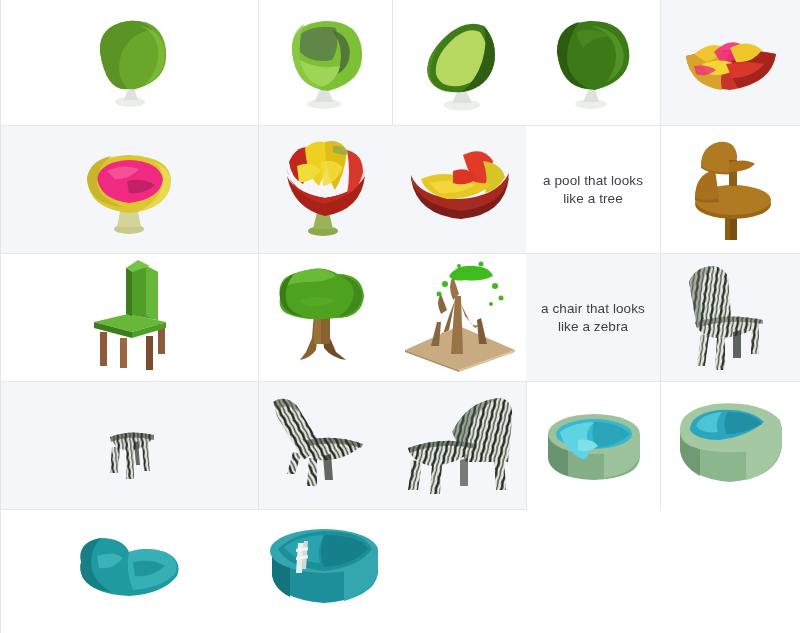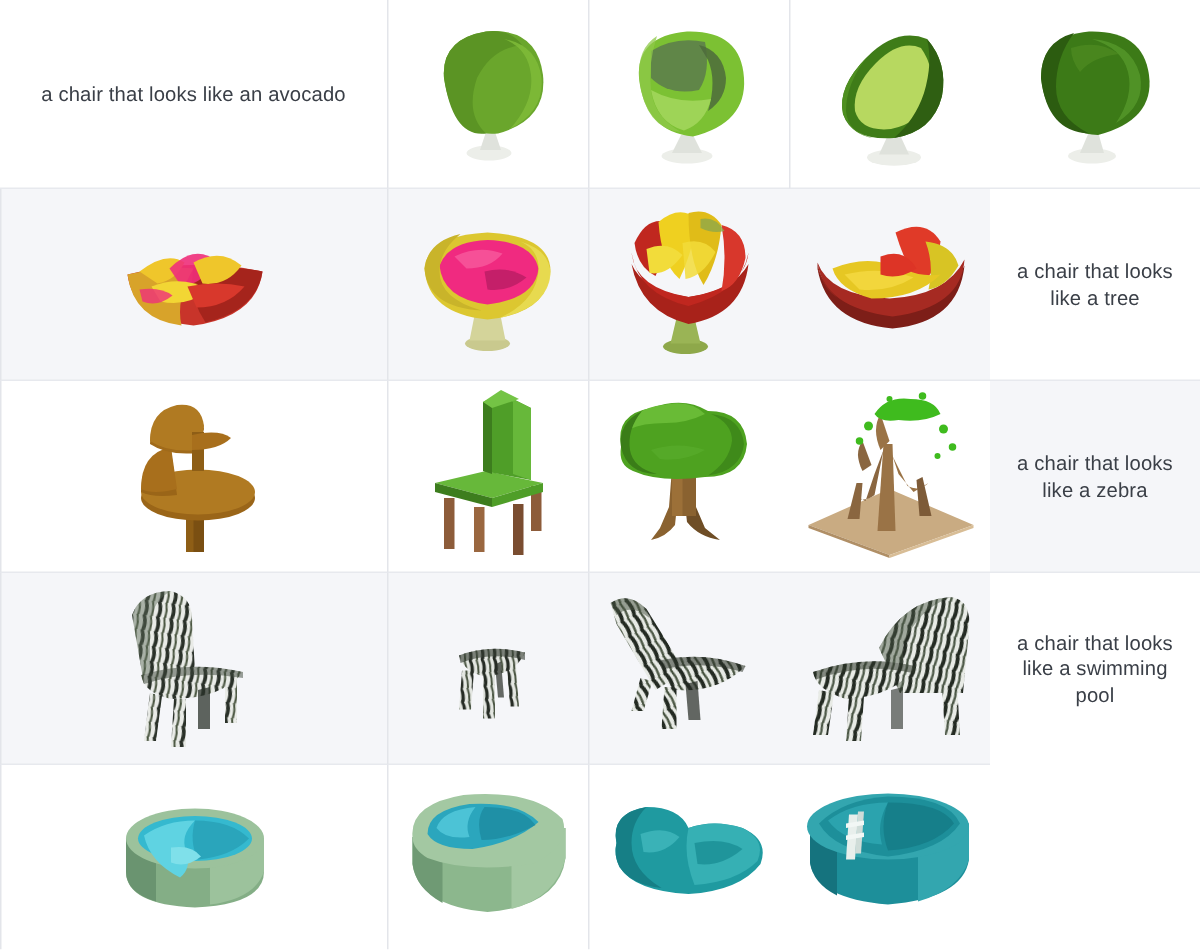--- a/index.html
+++ b/index.html
@@ -36,23 +36,20 @@
     width:100%;height:100%;
     display:flex;align-items:center;justify-content:center;
   }
   .stage svg{display:block;}
 </style>
 </head>
 <body>
 
 <div id="grid">
 
-  <div class="cell prompt">
-    <span>a chair that looks like an avocado</span>
-  </div>
   <div class="cell vdiv">
     <div class="stage">
       <svg width="120" height="110" viewBox="0 0 120 110">
         <ellipse cx="60" cy="94" rx="15" ry="5" fill="#eceee9"></ellipse>
         <path d="M58 80 L54 92 L68 92 L64 80 Z" fill="#dfe2dc"></path>
         <path d="M30 44 Q28 18 58 13 Q92 10 96 42 Q99 72 66 81 Q36 84 30 44 Z" fill="#6aa62c"></path>
         <path d="M30 44 Q28 18 58 13 Q74 11 82 22 Q62 24 52 44 Q44 68 58 81 Q36 84 30 44 Z" fill="#5b9424"></path>
         <path d="M70 18 Q92 22 95 44 Q97 66 74 78 Q90 60 88 42 Q86 24 70 18 Z" fill="#7fbb38" opacity=".85"></path>
       </svg>
     </div>
@@ -150,21 +147,21 @@
         <path d="M86 26 Q104 28 108 42 Q100 56 88 58 Q92 42 86 26 Z" fill="#d8c424"></path>
         <path d="M24 44 Q48 34 70 44 Q84 50 96 48 Q80 64 50 64 Q28 58 24 44 Z" fill="#e6c723"></path>
         <path d="M32 48 Q56 42 78 50 Q62 60 42 58 Z" fill="#f2d63c"></path>
         <path d="M56 36 Q72 30 80 44 Q68 52 56 48 Z" fill="#dd3426"></path>
         <path d="M14 40 Q16 54 28 64 Q18 58 14 44 Z" fill="#92251d"></path>
       </svg>
     </div>
   </div>
 
   <div class="cell prompt">
-    <span>a chair that looks like a tree</span>
+    <span>a pool that looks like a tree</span>
   </div>
   <div class="cell vdiv">
     <div class="stage">
       <svg width="120" height="115" viewBox="0 0 120 115">
         <rect x="54" y="76" width="12" height="32" fill="#7a4f12"></rect>
         <rect x="54" y="76" width="5" height="32" fill="#8e5e16"></rect>
         <ellipse cx="62" cy="72" rx="38" ry="15" fill="#9a6518"></ellipse>
         <ellipse cx="62" cy="68" rx="38" ry="15" fill="#b07a22"></ellipse>
         <path d="M24 68 Q24 44 44 40 L48 70 Q32 72 24 68 Z" fill="#9a6518"></path>
         <path d="M24 66 Q24 42 44 38 L48 66 Q32 70 24 66 Z" fill="#a86f1c"></path>
@@ -310,23 +307,20 @@
         <path d="M14 62 Q48 50 82 58 Q70 78 36 80 Q16 74 14 62 Z" fill="url(#zp4)"></path>
         <path d="M14 62 Q48 50 82 58 L82 63 Q48 55 16 67 Z" fill="#2e3729" opacity=".55"></path>
         <path d="M18 74 L14 104 L24 104 L28 76 Z" fill="url(#zp4)"></path>
         <path d="M38 78 L36 108 L46 108 L48 78 Z" fill="url(#zp4)"></path>
         <path d="M100 72 L102 104 L112 104 L110 70 Z" fill="url(#zp4)"></path>
         <path d="M66 74 L66 100 L74 100 L74 72 Z" fill="#242b23" opacity=".6"></path>
       </svg>
     </div>
   </div>
 
-  <div class="cell r5 prompt" style="border-bottom:none">
-    <span>a chair that looks like a swimming pool</span>
-  </div>
   <div class="cell r5 vdiv" style="border-bottom:none">
     <div class="stage">
       <svg width="120" height="105" viewBox="0 0 120 105">
         <path d="M14 40 L14 62 Q14 84 60 86 Q106 84 106 62 L106 40 Z" fill="#84ae86"></path>
         <path d="M14 40 L14 62 Q14 76 34 82 L34 44 Z" fill="#6a9470"></path>
         <path d="M70 44 L70 84 Q100 80 106 62 L106 40 Z" fill="#9cc29c"></path>
         <ellipse cx="60" cy="40" rx="46" ry="20" fill="#9cc29c"></ellipse>
         <ellipse cx="60" cy="40" rx="38" ry="15" fill="#35b9cf"></ellipse>
         <path d="M26 38 Q40 28 60 28 Q50 38 54 48 Q58 60 50 66 Q30 56 26 38 Z" fill="#5fd3e2"></path>
         <path d="M60 28 Q84 28 96 40 Q84 52 62 54 Q56 42 60 28 Z" fill="#2aa5bb"></path>

